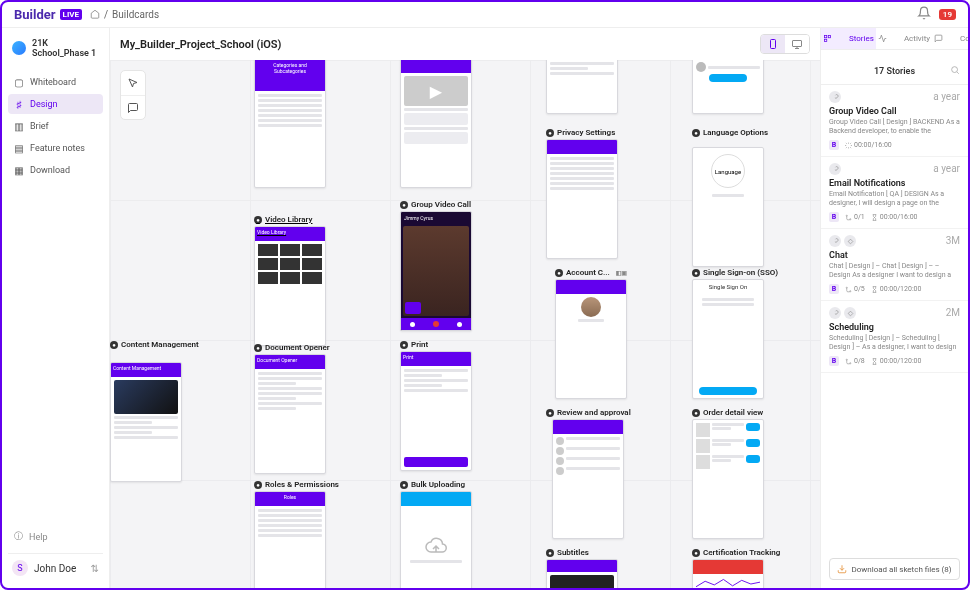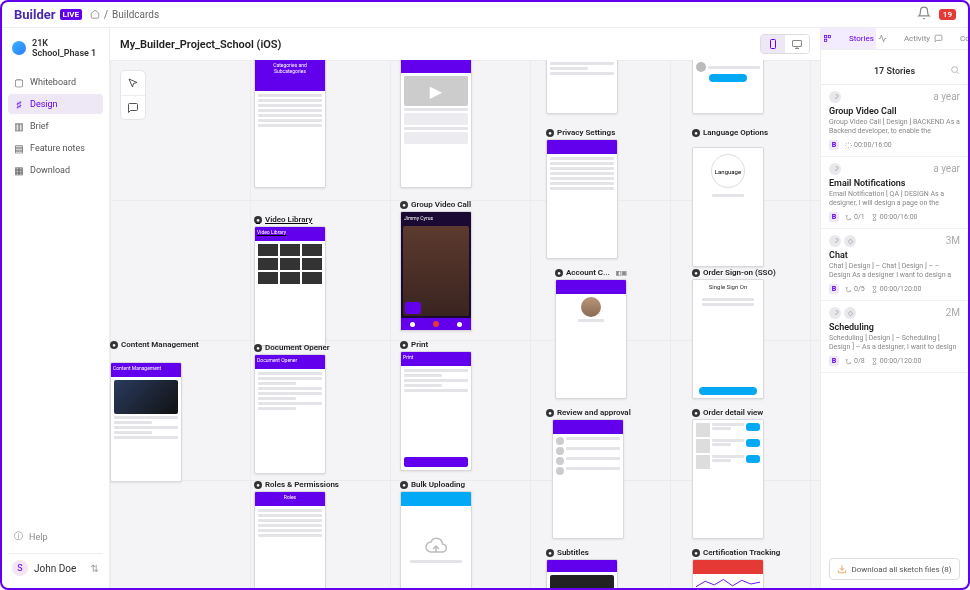--- a/index.html
+++ b/index.html
@@ -446,21 +446,21 @@
       <div class="screen" style="height:120px;">
             <div class="body" style="align-items:center;justify-content:flex-start;padding-top:6px">
               <div style="width:34px;height:34px;border:1px solid #ddd;border-radius:50%;display:flex;align-items:center;justify-content:center;font-size:6px">Language</div>
               <div class="line" style="width:50%;margin-top:4px"></div>
             </div>
           </div>
     </div>
     <div class="card" style="left:582px; top:206px;">
       <div class="card-title">
             <span class="dot">●</span>
-            <span>Order Sign-on (SSO)</span>
+            <span>Single Sign-on (SSO)</span>
           </div>
       <div class="screen" style="height:120px;">
             <div class="body" style="justify-content:center;align-items:center">
               <div style="font-size:6px;color:#333">Single Sign On</div>
               <div class="line" style="width:80%;margin-top:6px"></div>
               <div class="line" style="width:80%"></div>
               <div style="flex:1"></div>
               <div class="btn-b" style="background:#03A9F4;width:90%"></div>
             </div>
           </div>

